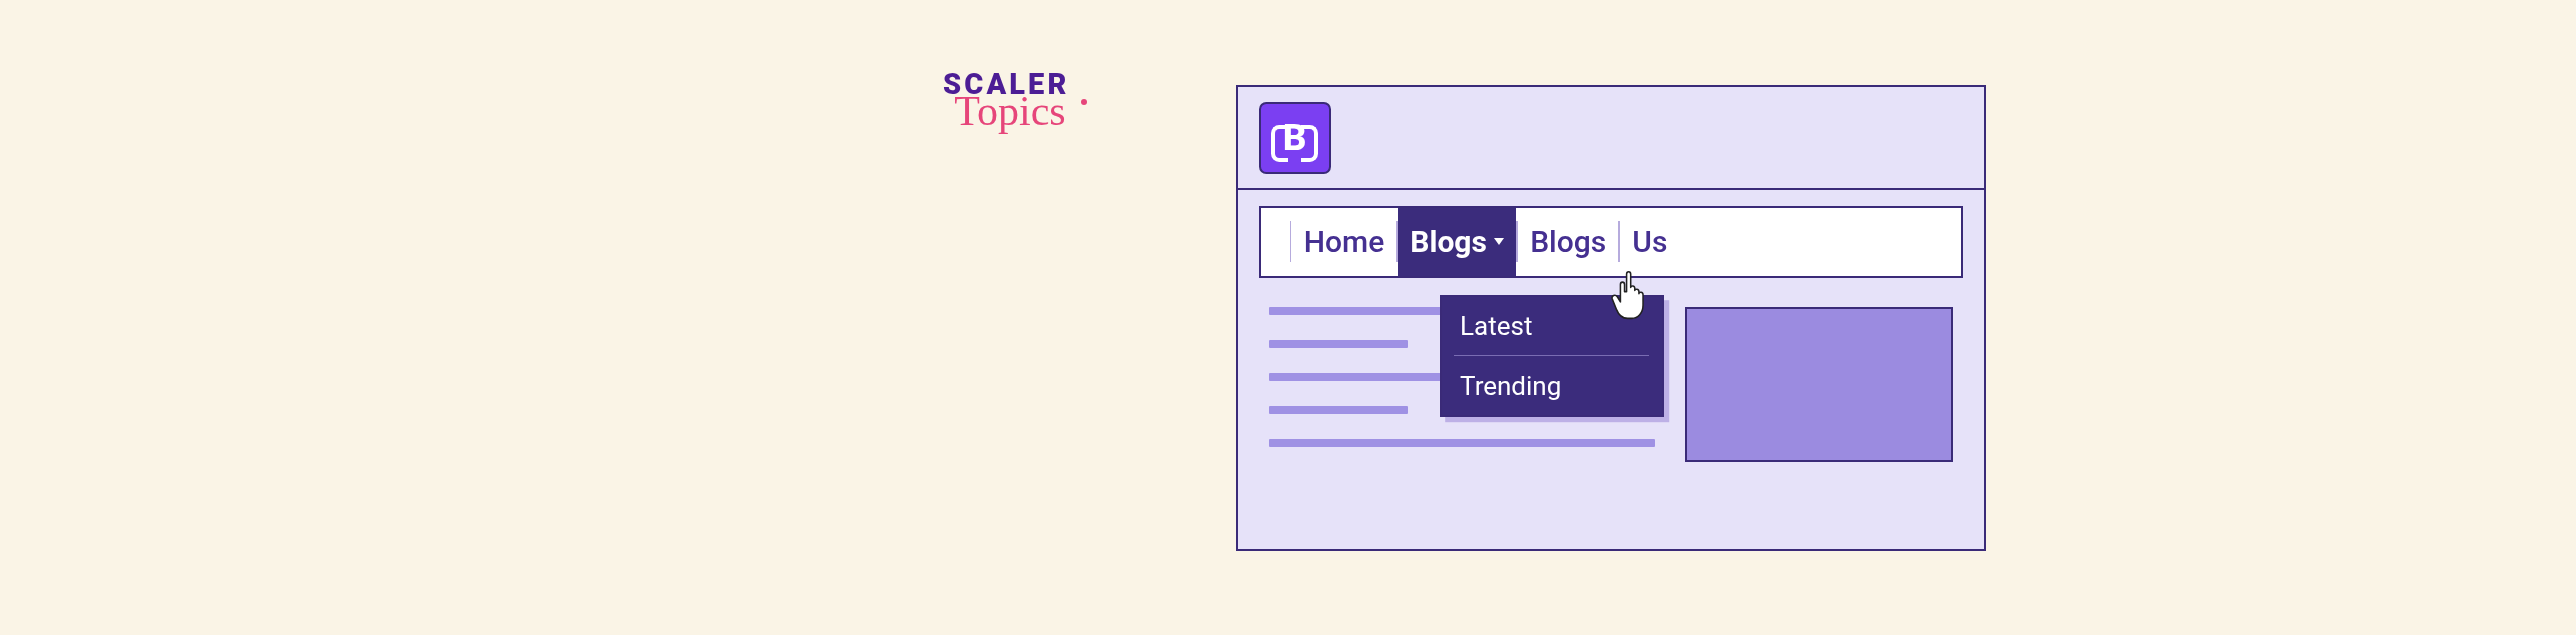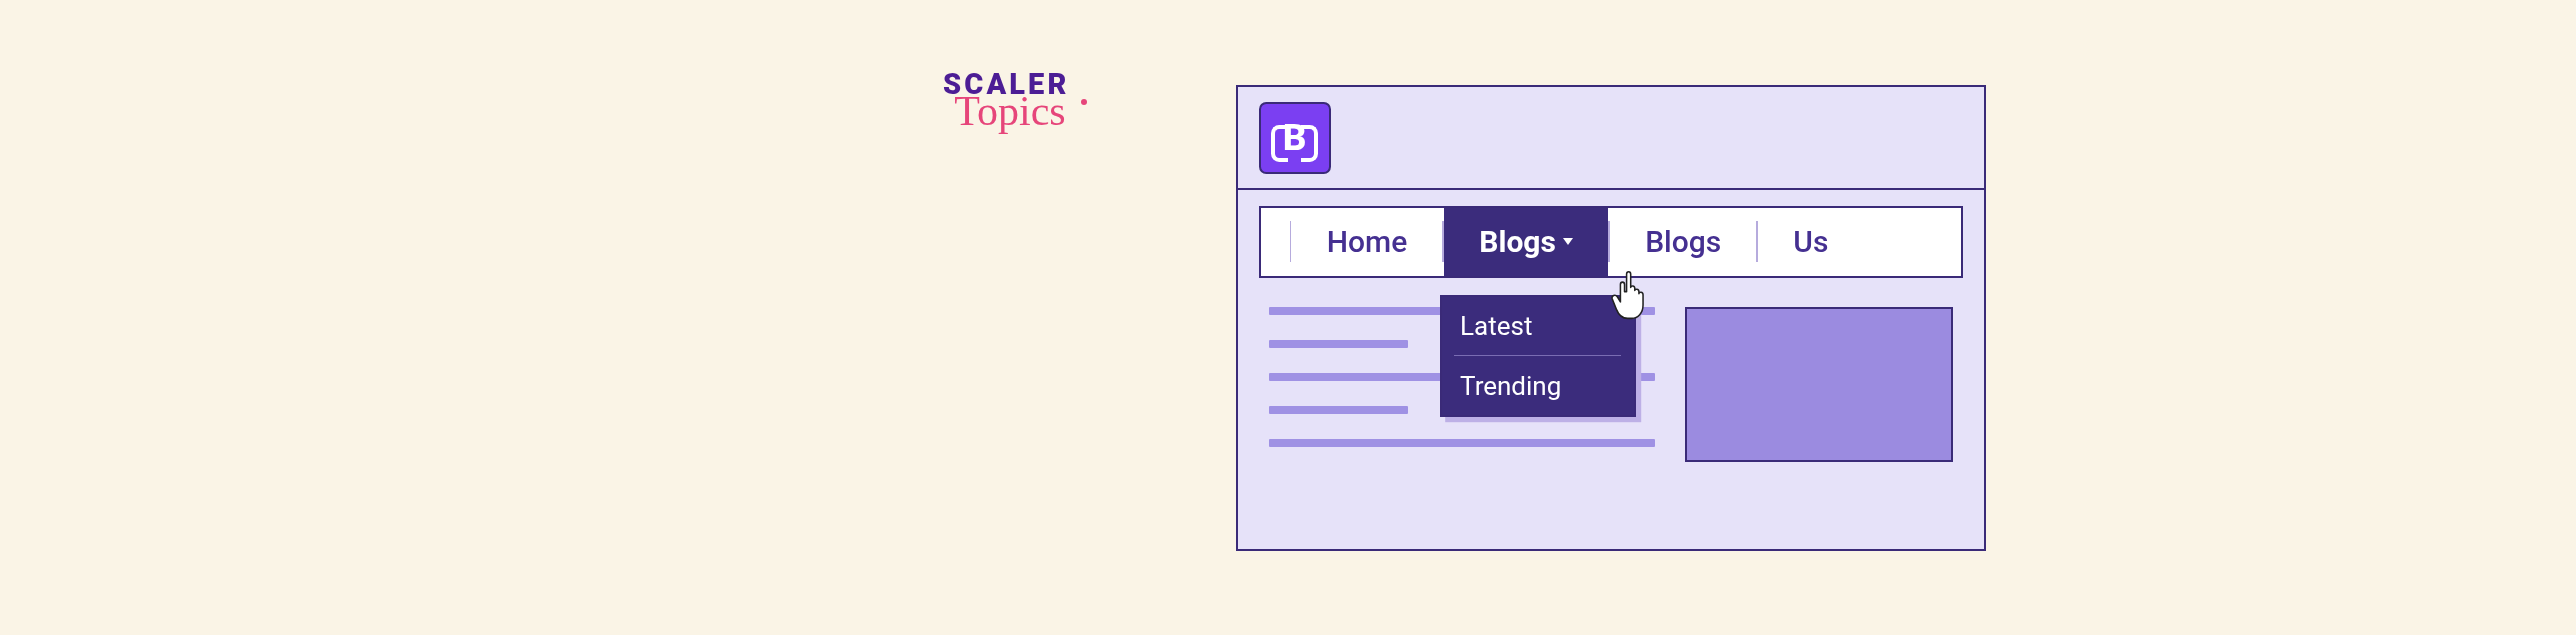--- a/index.html
+++ b/index.html
@@ -107,21 +107,21 @@
     align-items: stretch;
   }
   .nav-spacer-left { width: 29px; }
   .nav-item {
     display: flex;
     align-items: center;
     justify-content: center;
     color: #453091;
     font-size: 30px;
     font-weight: 500;
-    padding: 0 35px;
+    padding: 0 12px;
     position: relative;
   }
   .nav-item.active {
     background: #3b2c7c;
     color: #fff;
     font-weight: 700;
     justify-content: flex-end;
   }
   .divider {
     width: 2.1px;
@@ -139,21 +139,21 @@
     margin-left: 7.2px;
     width: 0; height: 0;
     border-left: 5.2px solid transparent;
     border-right: 5.2px solid transparent;
     border-top: 7.2px solid #fff;
   }
   .dropdown {
     position: absolute;
     left: 179px;
     top: 87px;
-    width: 196px;
+    width: 224px;
     background: #3b2c7c;
     border: 2.1px solid #3a2a78;
     box-shadow: 5.2px 5.2px 0 #bdb0e6;
   }
   .dropdown-item {
     color: #fff;
     font-size: 26px;
     padding: 14.4px 18.5px;
   }
   .dropdown-sep {

